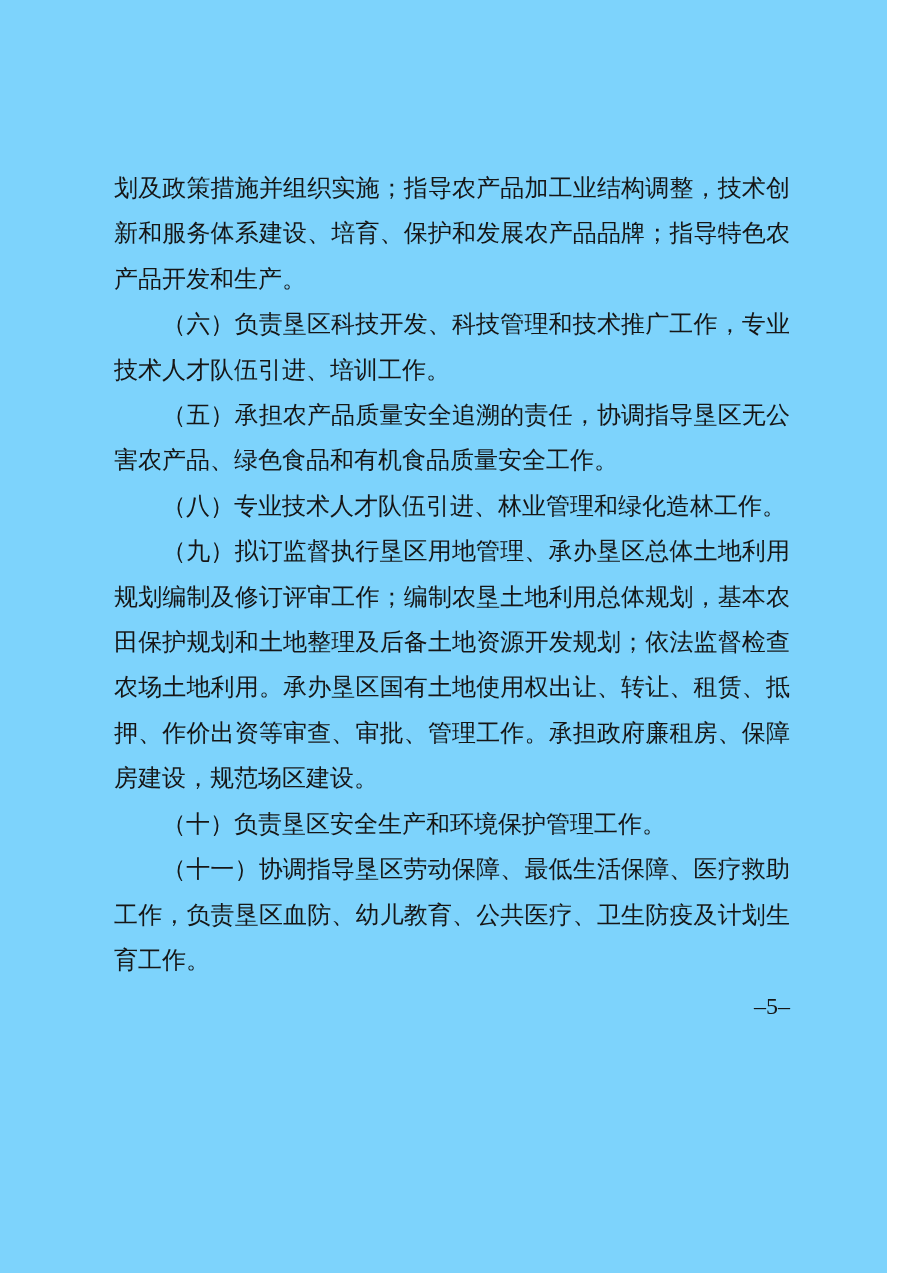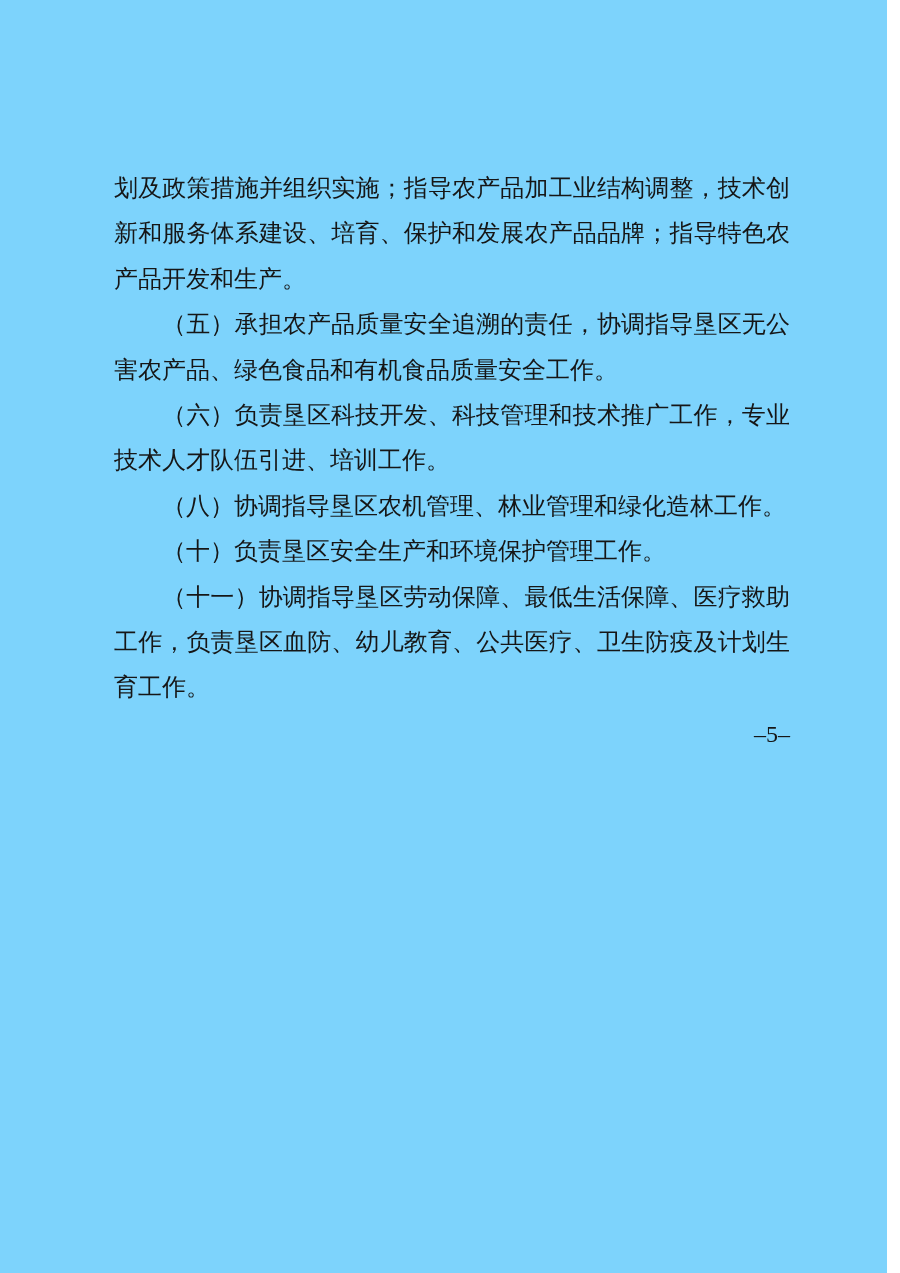--- a/index.html
+++ b/index.html
@@ -40,20 +40,21 @@
     text-align: right;
     color: #161616;
   }
 </style>
 </head>
 <body>
 
 <div class="page">
   <div class="content">
     <p class="para">划及政策措施并组织实施；指导农产品加工业结构调整，技术创新和服务体系建设、培育、保护和发展农产品品牌；指导特色农产品开发和生产。</p>
+    <p class="para indent">（六）负责垦区科技开发、科技管理和技术推广工作，专业技术人才队伍引进、培训工作。</p>
     <p class="para indent">（五）承担农产品质量安全追溯的责任，协调指导垦区无公害农产品、绿色食品和有机食品质量安全工作。</p>
-    <p class="para indent">（六）负责垦区科技开发、科技管理和技术推广工作，专业技术人才队伍引进、培训工作。</p>
-    <p class="para indent">（八）协调指导垦区农机管理、林业管理和绿化造林工作。</p>
+    <p class="para indent">（八）专业技术人才队伍引进、林业管理和绿化造林工作。</p>
+    <p class="para indent">（九）拟订监督执行垦区用地管理、承办垦区总体土地利用规划编制及修订评审工作；编制农垦土地利用总体规划，基本农田保护规划和土地整理及后备土地资源开发规划；依法监督检查农场土地利用。承办垦区国有土地使用权出让、转让、租赁、抵押、作价出资等审查、审批、管理工作。承担政府廉租房、保障房建设，规范场区建设。</p>
     <p class="para indent">（十）负责垦区安全生产和环境保护管理工作。</p>
     <p class="para indent">（十一）协调指导垦区劳动保障、最低生活保障、医疗救助工作，负责垦区血防、幼儿教育、公共医疗、卫生防疫及计划生育工作。</p>
     <div class="page-num">–5–</div>
   </div>
 </div>
 
 </body></html>

